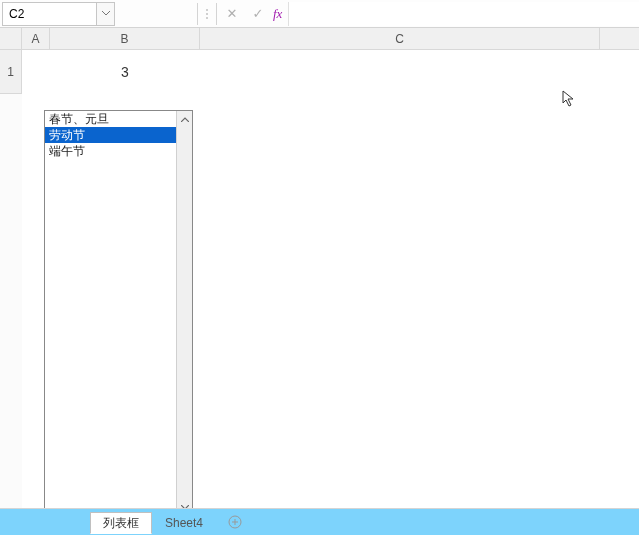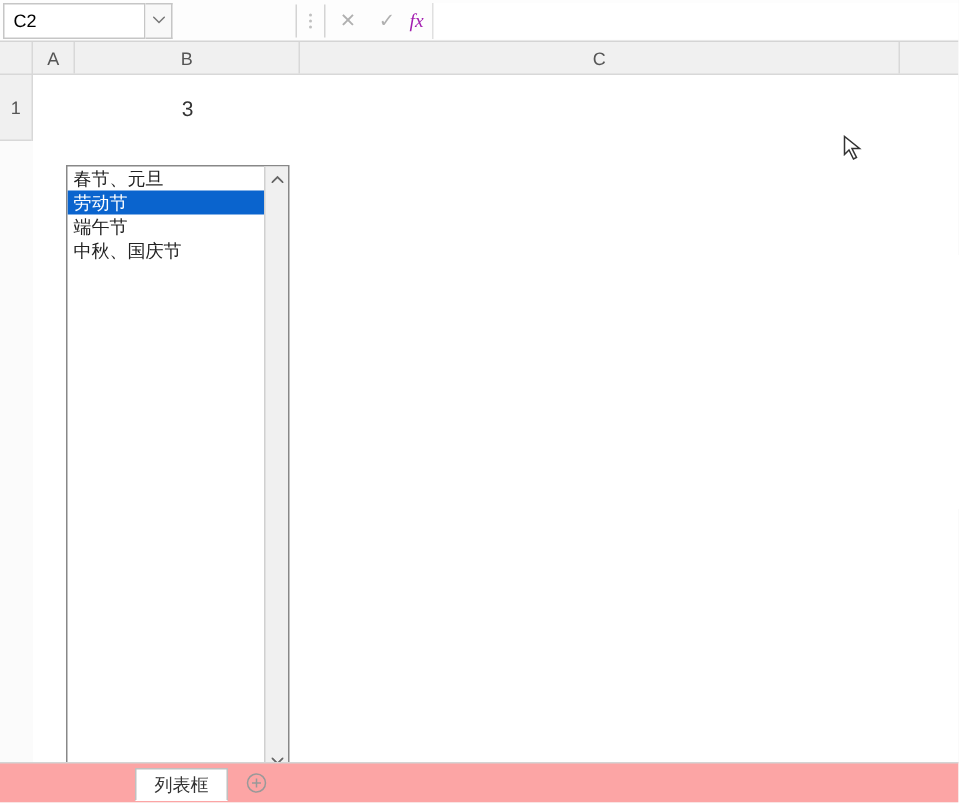--- a/index.html
+++ b/index.html
@@ -214,21 +214,21 @@
       left: 562px;
       top: 62px;
       pointer-events: none;
     }
     
     
     .sheet-tabs {
       position: absolute;
       bottom: 0; left: 0; right: 0;
       height: 27px;
-      background: #fca5a5;
+      background: #7dd3fc;
       border-top: 1px solid #d4d4d4;
       display: flex;
       align-items: center;
       padding-left: 90px;
       gap: 0;
     }
     .sheet-tab {
       height: 22px;
       padding: 0 12px;
       font-size: 12px;
@@ -294,21 +294,20 @@
     <div class="row-header">1</div>
   </div>
   <div class="cells">
     <div class="cell-b1">3</div>
 
     <div class="listbox">
       <div class="listbox-items">
         <div class="listbox-item">春节、元旦</div>
         <div class="listbox-item selected">劳动节</div>
         <div class="listbox-item">端午节</div>
-        <div class="listbox-item">中秋、国庆节</div>
       </div>
       <div class="listbox-scroll">
         <div class="scroll-btn">
           <svg viewBox="0 0 8 5">
               <path d="M0 5 L4 1 L8 5" fill="none" stroke="#666" stroke-width="1.2"></path>
             </svg>
         </div>
         <div class="scroll-btn">
           <svg viewBox="0 0 8 5">
               <path d="M0 0 L4 4 L8 0" fill="none" stroke="#666" stroke-width="1.2"></path>
@@ -318,19 +317,20 @@
     </div>
   </div>
 
   <svg class="cursor" width="14" height="18">
     <path d="M1 1 L1 13 L4 10 L7 16 L9 15 L6 9 L11 9 Z" fill="white" stroke="#333" stroke-width="1"></path>
   </svg>
 </div>
 
 <div class="sheet-tabs">
   <div class="sheet-tab active">列表框</div>
+  <div class="sheet-tab">Sheet4</div>
   <div class="add-sheet">
     <svg width="14" height="14" viewBox="0 0 14 14">
       <circle cx="7" cy="7" r="6" fill="none" stroke="#999" stroke-width="1"></circle>
       <path d="M7 4 L7 10 M4 7 L10 7" stroke="#999" stroke-width="1"></path>
     </svg>
   </div>
 </div>
 
 </body></html>

